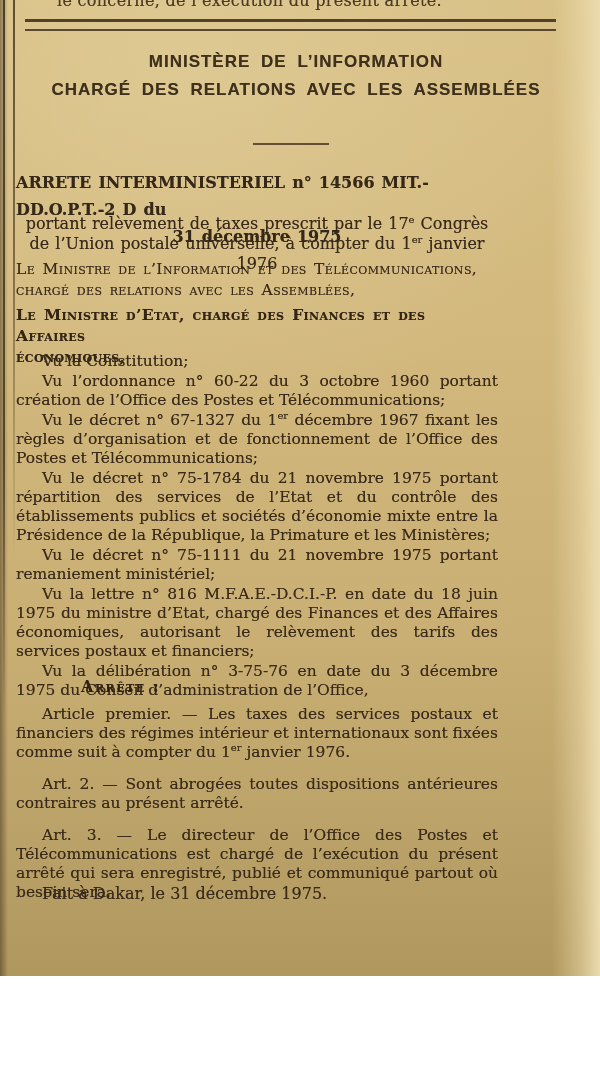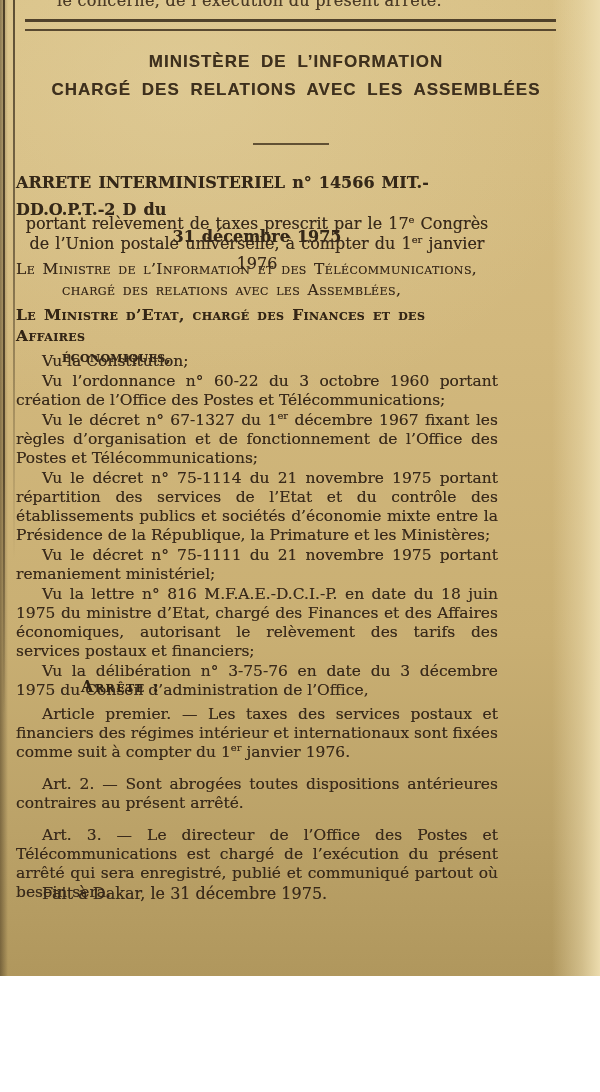--- a/index.html
+++ b/index.html
@@ -32,21 +32,21 @@
     font-family:"Liberation Sans", sans-serif;font-weight:700;
     font-size:17px;line-height:28px;letter-spacing:1px;word-spacing:5px;color:#3e301d;}
   .short-rule{top:143px;left:253px;width:76px;height:2px;background:rgba(66,51,30,.8);}
   .decree-title{top:169px;font-size:16px;font-weight:700;line-height:27px;word-spacing:1.5px;color:#33261741;}
   .decree-title{color:#352818;}
   .decree-title .l2{text-align:center;}
   .subject{top:214px;text-align:center;font-size:16px;line-height:20px;word-spacing:1px;}
   sup{font-size:10px;line-height:0;vertical-align:super;}
   .authorities{top:259px;font-size:15.5px;line-height:21px;}
   .authority{font-variant:small-caps;letter-spacing:.4px;word-spacing:2px;margin-bottom:3px;}
-  .authority .cont{padding-left:46px;}
+  .authority .cont{}
   .authority.bold{font-weight:700;color:#332515;}
   .visas{top:352px;font-size:15.5px;line-height:19px;}
   .para{margin:0 0 1px 0;text-indent:26px;text-align:justify;}
   .arrete{top:677px;left:81px;font-weight:700;font-variant:small-caps;
     font-size:16px;letter-spacing:1.5px;color:#2e2212;}
   .articles{top:705px;font-size:15.5px;line-height:19px;}
   .articles .para{margin-bottom:13px;}
   .dateline{top:884px;font-size:16px;text-indent:26px;}
   .sig{font-style:italic;font-size:15px;line-height:19px;text-align:center;letter-spacing:.2px;}
   .sig .name{font-style:normal;font-size:16px;letter-spacing:.6px;margin-top:1px;}
@@ -90,21 +90,21 @@
     <div class="authority bold">
       <span>Le Ministre d’Etat, chargé des Finances et des Affaires</span><br>
       <span class="cont">économiques,</span>
     </div>
   </div>
 
   <div class="abs col visas">
     <p class="para">Vu la Constitution;</p>
     <p class="para">Vu l’ordonnance n° 60-22 du 3 octobre 1960 portant création de l’Office des Postes et Télécommunications;</p>
     <p class="para"><span>Vu le décret n° 67-1327 du 1</span><sup>er</sup><span> décembre 1967 fixant les règles d’organisation et de fonctionnement de l’Office des Postes et Télécommunications;</span></p>
-    <p class="para">Vu le décret n° 75-1114 du 21 novembre 1975 portant répartition des services de l’Etat et du contrôle des établissements publics et sociétés d’économie mixte entre la Présidence de la République, la Primature et les Ministères;</p>
+    <p class="para">Vu le décret n° 75-1784 du 21 novembre 1975 portant répartition des services de l’Etat et du contrôle des établissements publics et sociétés d’économie mixte entre la Présidence de la République, la Primature et les Ministères;</p>
     <p class="para">Vu le décret n° 75-1111 du 21 novembre 1975 portant remaniement ministériel;</p>
     <p class="para">Vu la lettre n° 816 M.F.A.E.-D.C.I.-P. en date du 18 juin 1975 du ministre d’Etat, chargé des Finances et des Affaires économiques, autorisant le relèvement des tarifs des services postaux et financiers;</p>
     <p class="para">Vu la délibération n° 3-75-76 en date du 3 décembre 1975 du Conseil d’administration de l’Office,</p>
   </div>
 
   <div class="abs arrete">Arrête :</div>
 
   <div class="abs col articles">
     <p class="para"><span>Article premier. — Les taxes des services postaux et financiers des régimes intérieur et internationaux sont fixées comme suit à compter du 1</span><sup>er</sup><span> janvier 1976.</span></p>
     <p class="para">Art. 2. — Sont abrogées toutes dispositions antérieures contraires au présent arrêté.</p>

